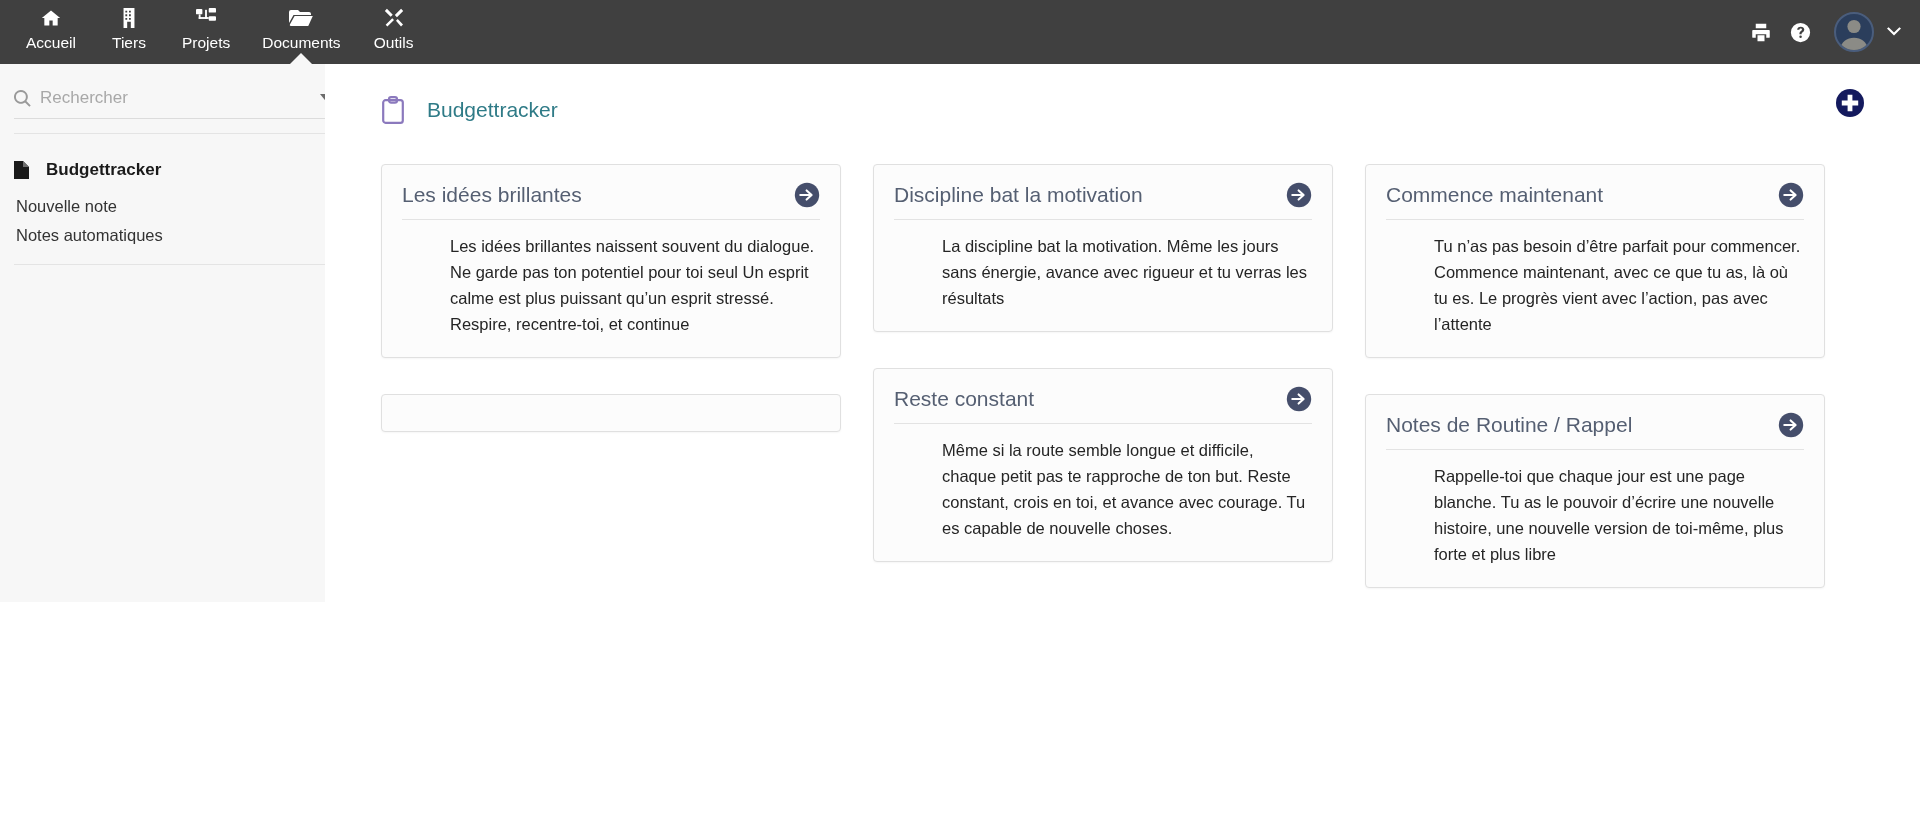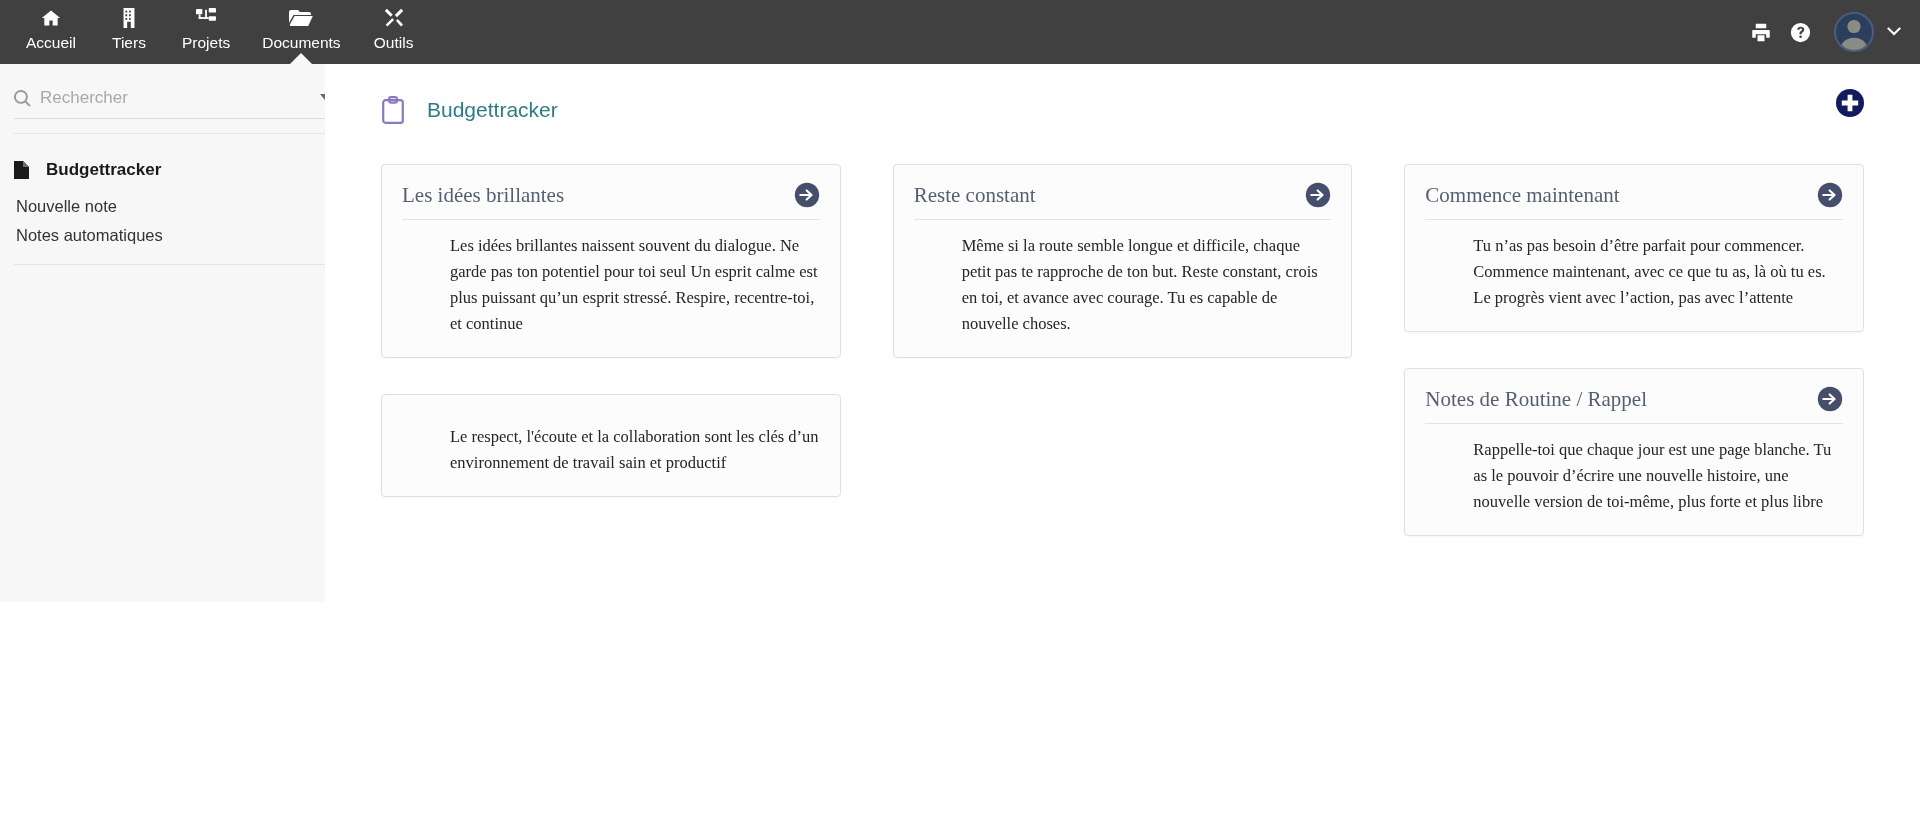--- a/index.html
+++ b/index.html
@@ -181,24 +181,23 @@
     right: 53px;
     top: 22px;
     width: 34px; height: 34px;
     display: flex; align-items: center; justify-content: center;
     cursor: pointer;
   }
   .add-btn svg { display: block; }
 
   .cards-wrap {
     display: flex;
-    gap: 52px;
+    gap: 32px;
     padding: 30px 56px 0 56px;
     align-items: flex-start;
-    font-family: Liberation Serif, serif;
   }
   .cards-col {
     display: flex;
     flex-direction: column;
     gap: 36px;
     width: 460px;
   }
   .card {
     background: #fcfcfc;
     border: 1px solid #e0e0e0;
@@ -379,25 +378,36 @@
             <svg width="26" height="26" viewBox="0 0 26 26">
               <circle cx="13" cy="13" r="12.2" fill="#454e6b"></circle>
               <path d="M6.3 13h10.1M12.6 8.4 17.6 13l-5 4.6" fill="none" stroke="#ffffff" stroke-width="2.1" stroke-linecap="round" stroke-linejoin="round"></path>
             </svg>
           </span>
         </div>
         <div class="card-body">Les idées brillantes naissent souvent du dialogue. Ne garde pas ton potentiel pour toi seul Un esprit calme est plus puissant qu’un esprit stressé. Respire, recentre-toi, et continue</div>
       </div>
 
       <div class="card">
-        <div class="card-body">Le respect, l'écoute et la collaboration sont les clés d’un environnement de travail sain et productif</div>
       </div>
     </div>
 
     <div class="cards-col">
+      <div class="card">
+        <div class="card-head">
+          <span class="card-title">Discipline bat la motivation</span>
+          <span class="card-arrow">
+            <svg width="26" height="26" viewBox="0 0 26 26">
+              <circle cx="13" cy="13" r="12.2" fill="#454e6b"></circle>
+              <path d="M6.3 13h10.1M12.6 8.4 17.6 13l-5 4.6" fill="none" stroke="#ffffff" stroke-width="2.1" stroke-linecap="round" stroke-linejoin="round"></path>
+            </svg>
+          </span>
+        </div>
+        <div class="card-body">La discipline bat la motivation. Même les jours sans énergie, avance avec rigueur et tu verras les résultats</div>
+      </div>
 
       <div class="card">
         <div class="card-head">
           <span class="card-title">Reste constant</span>
           <span class="card-arrow">
             <svg width="26" height="26" viewBox="0 0 26 26">
               <circle cx="13" cy="13" r="12.2" fill="#454e6b"></circle>
               <path d="M6.3 13h10.1M12.6 8.4 17.6 13l-5 4.6" fill="none" stroke="#ffffff" stroke-width="2.1" stroke-linecap="round" stroke-linejoin="round"></path>
             </svg>
           </span>

